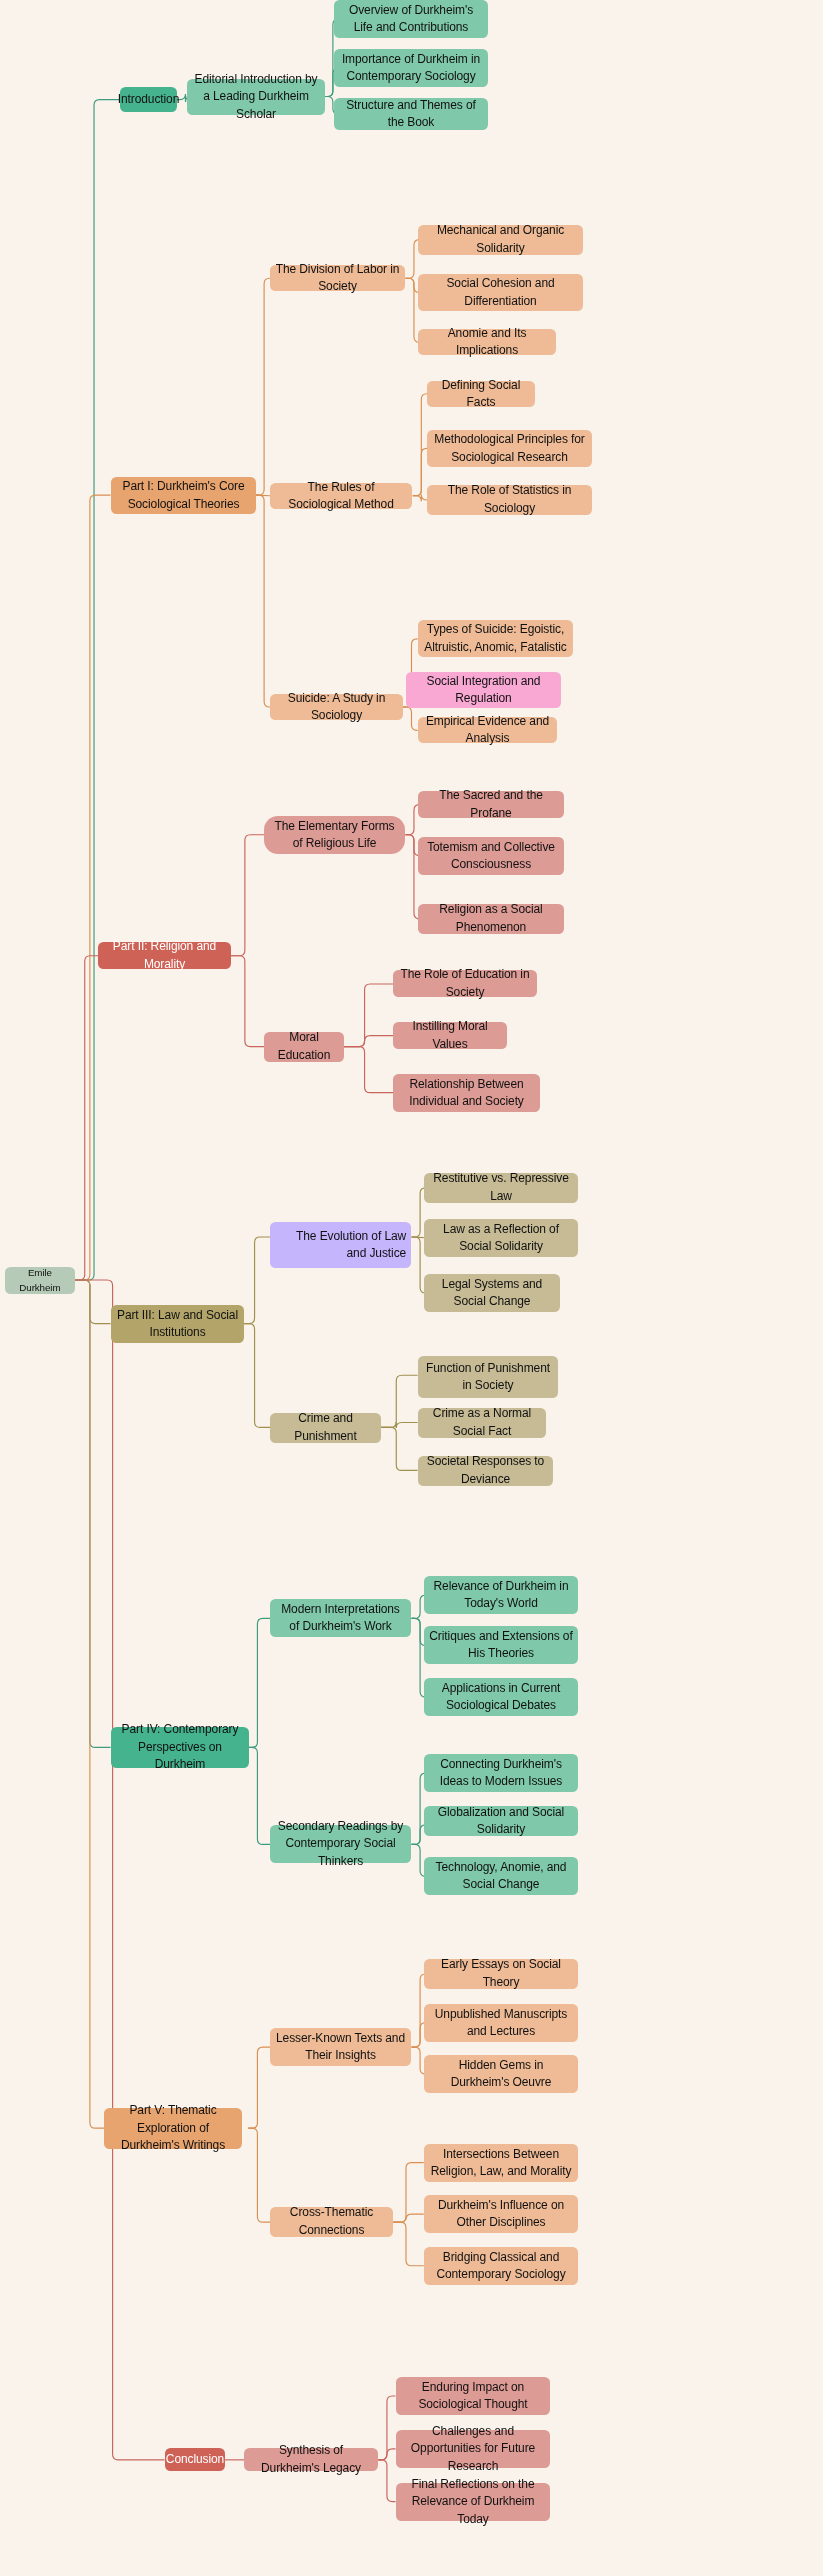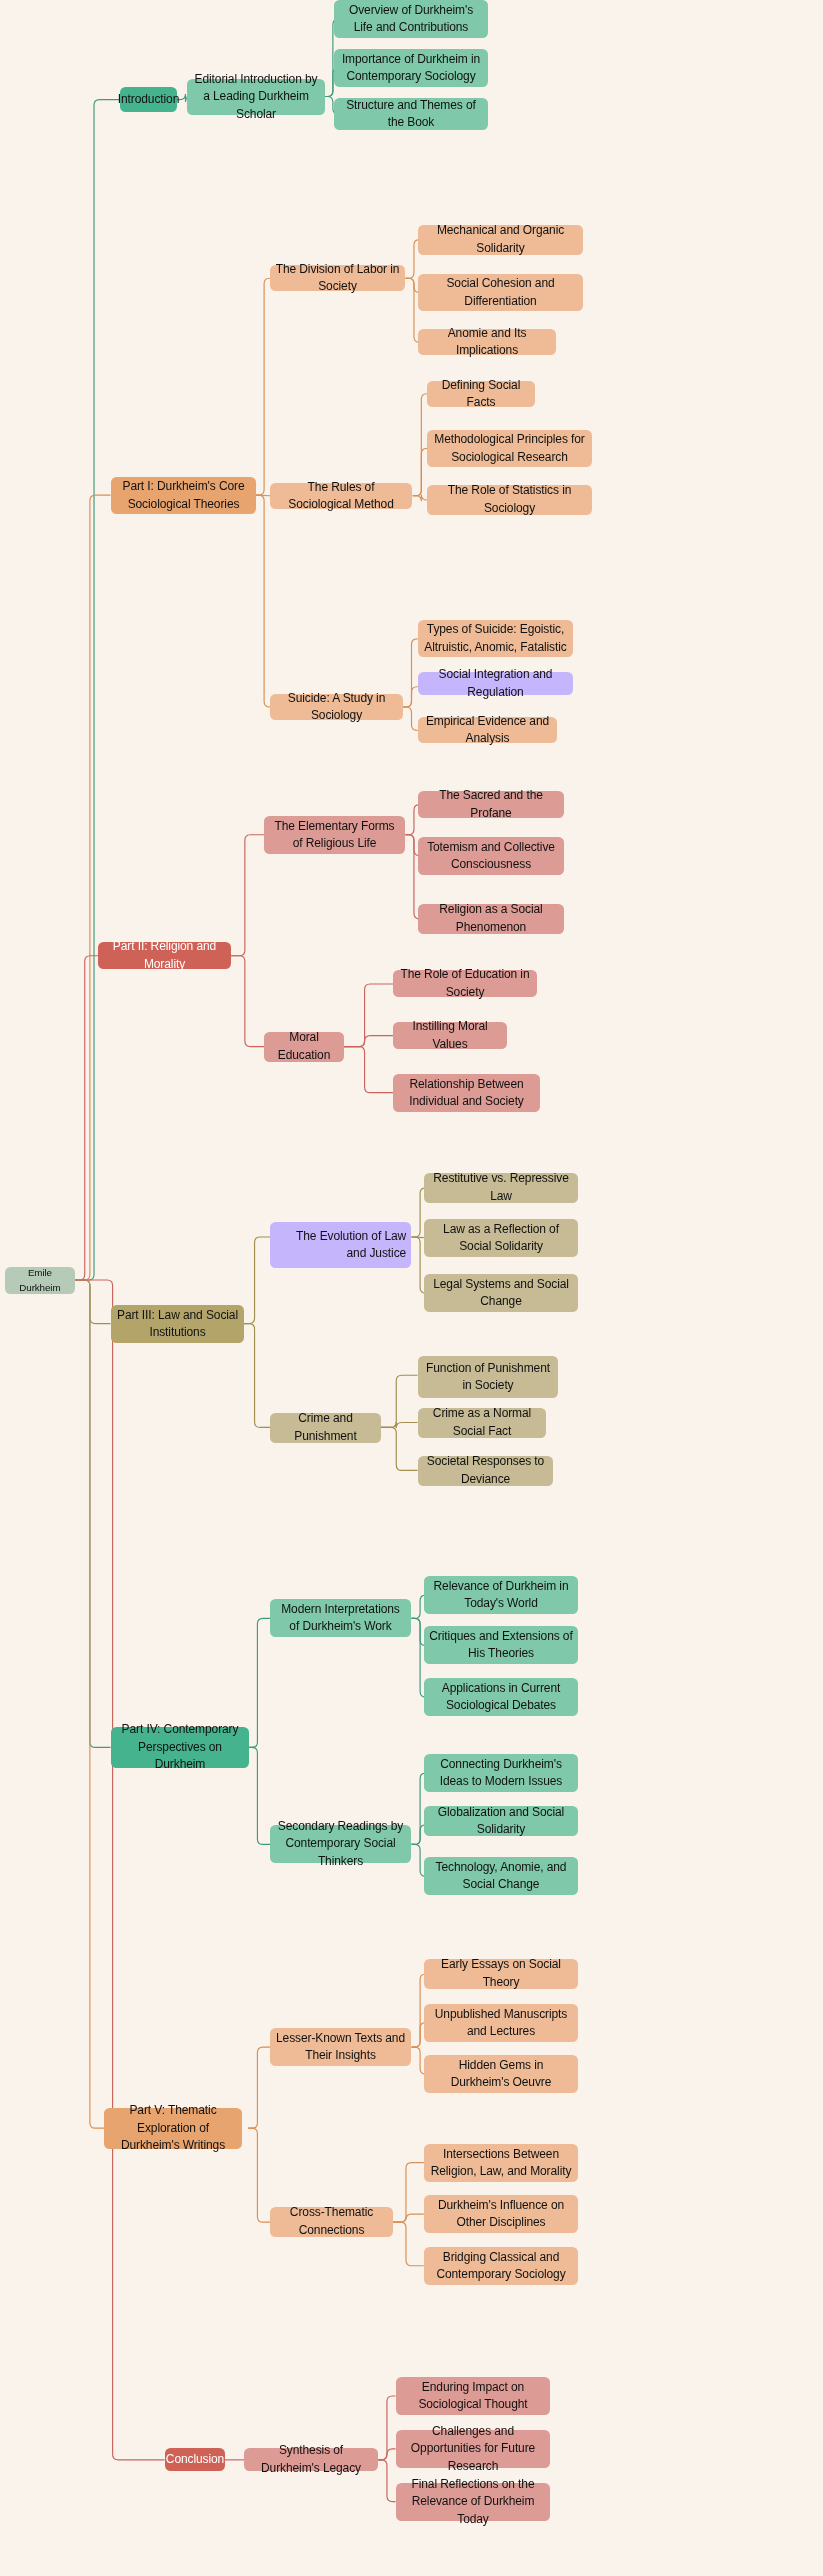--- a/index.html
+++ b/index.html
@@ -101,36 +101,36 @@
     <div class="node lvl2" style="left: 270px; top: 265px; width: 135px; height: 26px; background: rgb(238, 187, 150);">The Division of Labor in Society</div>
     <div class="node lvl3" style="left: 418px; top: 225px; width: 165px; height: 29.5px; background: rgb(238, 187, 150);">Mechanical and Organic Solidarity</div>
     <div class="node lvl3" style="left: 418px; top: 274px; width: 165px; height: 37px; background: rgb(238, 187, 150);">Social Cohesion and Differentiation</div>
     <div class="node lvl3" style="left: 418px; top: 329px; width: 138px; height: 26px; background: rgb(238, 187, 150);">Anomie and Its Implications</div>
     <div class="node lvl2" style="left: 270px; top: 483px; width: 142px; height: 26px; background: rgb(238, 187, 150);">The Rules of Sociological Method</div>
     <div class="node lvl3" style="left: 427px; top: 381px; width: 108px; height: 26px; background: rgb(238, 187, 150);">Defining Social Facts</div>
     <div class="node lvl3" style="left: 427px; top: 430px; width: 165px; height: 37px; background: rgb(238, 187, 150);">Methodological Principles for Sociological Research</div>
     <div class="node lvl3" style="left: 427px; top: 485px; width: 165px; height: 29.5px; background: rgb(238, 187, 150);">The Role of Statistics in Sociology</div>
     <div class="node lvl2" style="left: 270px; top: 694px; width: 133px; height: 26px; background: rgb(238, 187, 150);">Suicide: A Study in Sociology</div>
     <div class="node lvl3" style="left: 418px; top: 620px; width: 155px; height: 37px; background: rgb(238, 187, 150);">Types of Suicide: Egoistic, Altruistic, Anomic, Fatalistic</div>
-    <div class="node lvl3" style="left: 418px; top: 672px; width: 155px; height: 23px; background: #c4b5fd;">Social Integration and Regulation</div>
+    <div class="node lvl3" style="left: 406px; top: 672px; width: 155px; height: 36px; background: #f9a8d4;">Social Integration and Regulation</div>
     <div class="node lvl3" style="left: 418px; top: 717px; width: 139px; height: 26px; background: rgb(238, 187, 150);">Empirical Evidence and Analysis</div>
     <div class="node white lvl1" style="left: 98px; top: 942px; width: 133px; height: 27px; background: rgb(207, 98, 87);">Part II: Religion and Morality</div>
-    <div class="node lvl2" style="left: 264px; top: 816px; width: 141px; height: 38px; background: rgb(221, 155, 149);">The Elementary Forms of Religious Life</div>
+    <div class="node lvl2" style="left: 264px; top: 816px; width: 141px; height: 38px; background: rgb(221, 155, 149); border-radius: 14px;">The Elementary Forms of Religious Life</div>
     <div class="node lvl3" style="left: 418px; top: 791px; width: 146px; height: 27px; background: rgb(221, 155, 149);">The Sacred and the Profane</div>
     <div class="node lvl3" style="left: 418px; top: 837px; width: 146px; height: 38px; background: rgb(221, 155, 149);">Totemism and Collective Consciousness</div>
     <div class="node lvl3" style="left: 418px; top: 904px; width: 146px; height: 29.5px; background: rgb(221, 155, 149);">Religion as a Social Phenomenon</div>
     <div class="node lvl2" style="left: 264px; top: 1032px; width: 80px; height: 29.5px; background: rgb(221, 155, 149);">Moral Education</div>
     <div class="node lvl3" style="left: 393px; top: 970px; width: 144px; height: 27px; background: rgb(221, 155, 149);">The Role of Education in Society</div>
     <div class="node lvl3" style="left: 393px; top: 1022px; width: 114px; height: 27px; background: rgb(221, 155, 149);">Instilling Moral Values</div>
     <div class="node lvl3" style="left: 393px; top: 1074px; width: 147px; height: 38px; background: rgb(221, 155, 149);">Relationship Between Individual and Society</div>
     <div class="node lvl1" style="left: 111px; top: 1305px; width: 133px; height: 38px; background: rgb(179, 165, 105);">Part III: Law and Social Institutions</div>
     <div class="node lvl2" style="left: 270px; top: 1222px; width: 141px; height: 46px; background: #c4b5fd; text-align: right;">The Evolution of Law and Justice</div>
     <div class="node lvl3" style="left: 424px; top: 1173px; width: 154px; height: 29.5px; background: rgb(198, 187, 149);">Restitutive vs. Repressive Law</div>
     <div class="node lvl3" style="left: 424px; top: 1219px; width: 154px; height: 38px; background: rgb(198, 187, 149);">Law as a Reflection of Social Solidarity</div>
-    <div class="node lvl3" style="left: 424px; top: 1274px; width: 154px; height: 38px; background: rgb(198, 187, 149);">Legal Systems and Social Change</div>
+    <div class="node lvl3" style="left: 424px; top: 1274px; width: 136px; height: 38px; background: rgb(198, 187, 149);">Legal Systems and Social Change</div>
     <div class="node lvl2" style="left: 270px; top: 1413px; width: 111px; height: 29.5px; background: rgb(198, 187, 149);">Crime and Punishment</div>
     <div class="node lvl3" style="left: 418px; top: 1356px; width: 140px; height: 42px; background: rgb(198, 187, 149);">Function of Punishment in Society</div>
     <div class="node lvl3" style="left: 418px; top: 1408px; width: 128px; height: 29.5px; background: rgb(198, 187, 149);">Crime as a Normal Social Fact</div>
     <div class="node lvl3" style="left: 418px; top: 1456px; width: 135px; height: 29.5px; background: rgb(198, 187, 149);">Societal Responses to Deviance</div>
     <div class="node lvl1" style="left: 111px; top: 1727px; width: 138px; height: 41px; background: rgb(69, 180, 142);">Part IV: Contemporary Perspectives on Durkheim</div>
     <div class="node lvl2" style="left: 270px; top: 1599px; width: 141px; height: 38px; background: rgb(127, 201, 170);">Modern Interpretations of Durkheim's Work</div>
     <div class="node lvl3" style="left: 424px; top: 1576px; width: 154px; height: 38px; background: rgb(127, 201, 170);">Relevance of Durkheim in Today's World</div>
     <div class="node lvl3" style="left: 424px; top: 1626px; width: 154px; height: 38px; background: rgb(127, 201, 170);">Critiques and Extensions of His Theories</div>
     <div class="node lvl3" style="left: 424px; top: 1678px; width: 154px; height: 38px; background: rgb(127, 201, 170);">Applications in Current Sociological Debates</div>
     <div class="node lvl2" style="left: 270px; top: 1825px; width: 141px; height: 38px; background: rgb(127, 201, 170);">Secondary Readings by Contemporary Social Thinkers</div>

